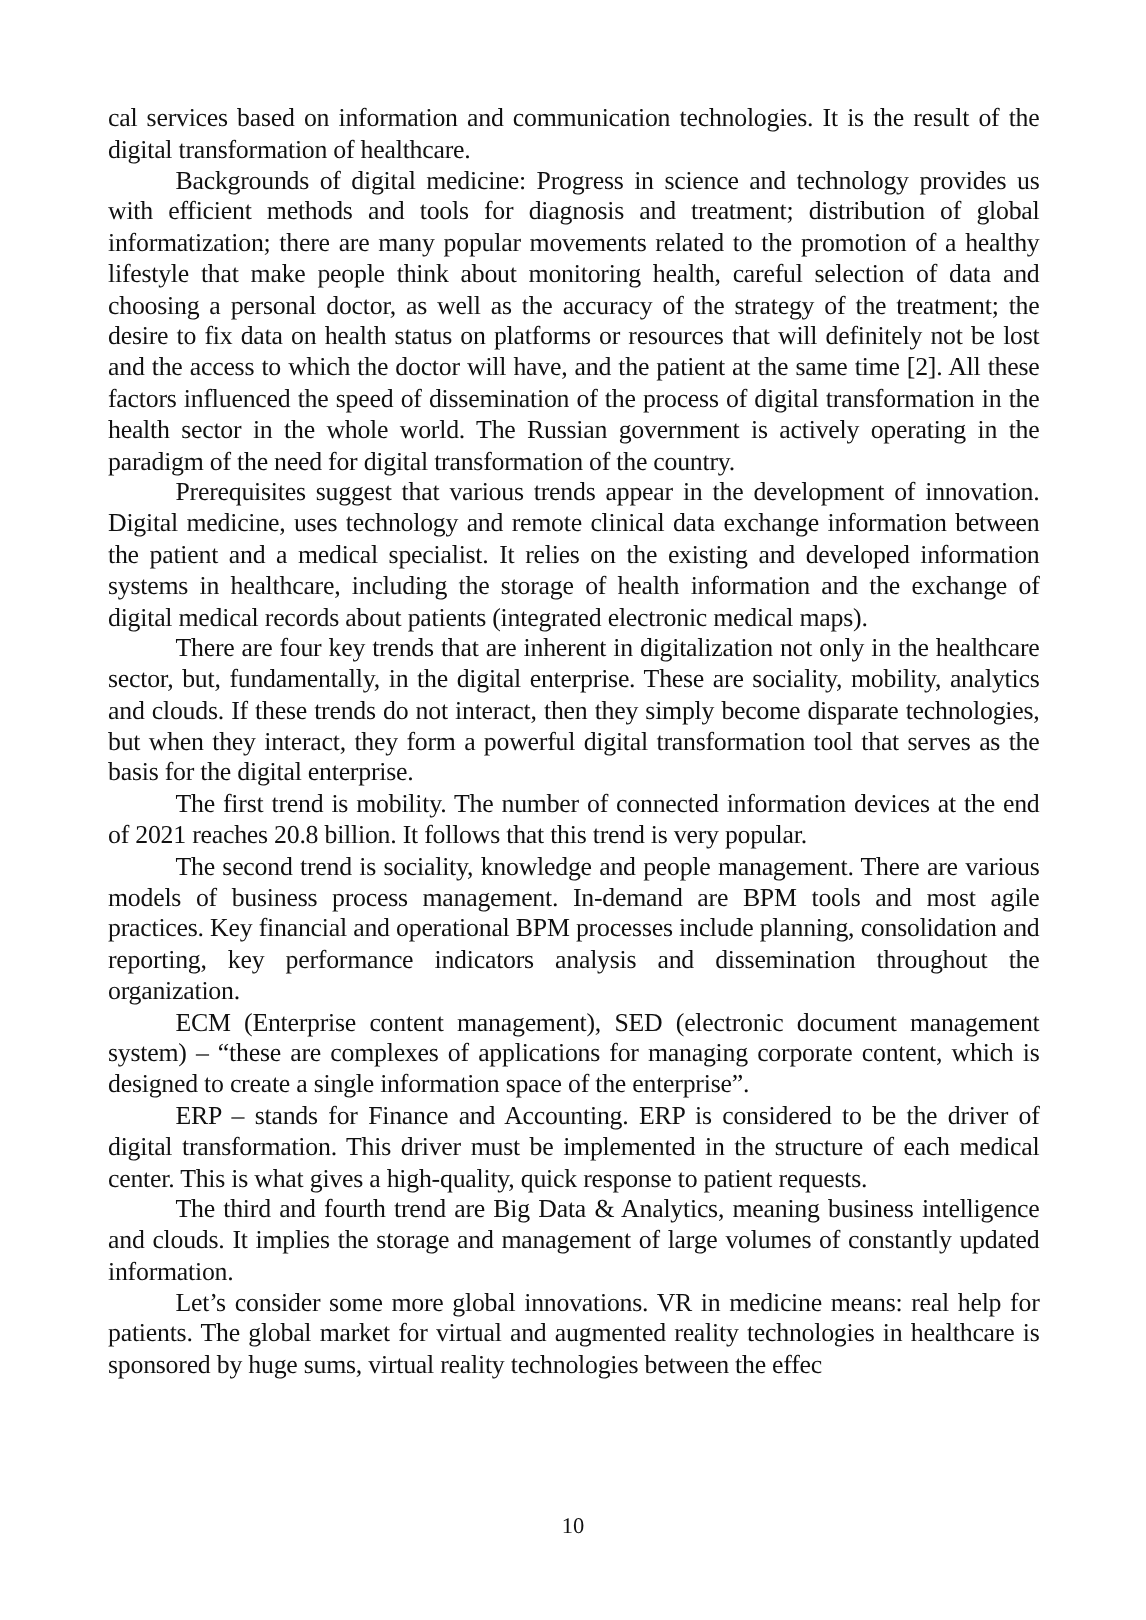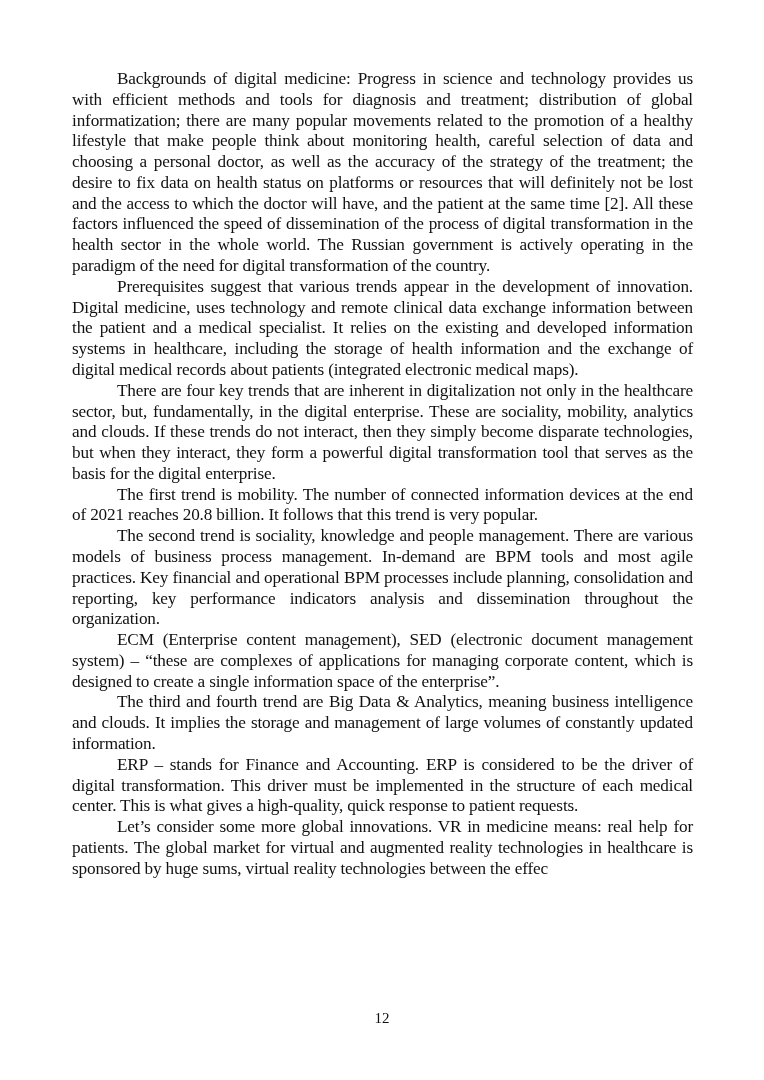--- a/index.html
+++ b/index.html
@@ -39,24 +39,25 @@
       top: 1009px;
       text-align: center;
       font-size: 15px;
       line-height: 18px;
     }
   </style>
 </head>
 <body>
 
 <div class="page-body">
+  <p class="para">cal services based on information and communication technologies. It is the result of the digital transformation of healthcare.</p>
   <p class="para indent">Backgrounds of digital medicine: Progress in science and technology provides us with efficient methods and tools for diagnosis and treatment; distribution of global informatization; there are many popular movements related to the promotion of a healthy lifestyle that make people think about monitoring health, careful selection of data and choosing a personal doctor, as well as the accuracy of the strategy of the treatment; the desire to fix data on health status on platforms or resources that will definitely not be lost and the access to which the doctor will have, and the patient at the same time [2]. All these factors influenced the speed of dissemination of the pro­cess of digital transformation in the health sector in the whole world. The Russian government is actively operating in the paradigm of the need for digital transfor­mation of the country.</p>
   <p class="para indent">Prerequisites suggest that various trends appear in the development of innova­tion. Digital medicine, uses technology and remote clinical data exchange infor­mation between the patient and a medical specialist. It relies on the existing and de­veloped information systems in healthcare, including the storage of health infor­mation and the exchange of digital medical records about patients (integrated elec­tronic medical maps).</p>
   <p class="para indent">There are four key trends that are inherent in digitalization not only in the healthcare sector, but, fundamentally, in the digital enterprise. These are sociality, mobility, analytics and clouds. If these trends do not interact, then they simply be­come disparate technologies, but when they interact, they form a powerful digital transformation tool that serves as the basis for the digital enterprise.</p>
   <p class="para indent">The first trend is mobility. The number of connected information devices at the end of 2021 reaches 20.8 billion. It follows that this trend is very popular.</p>
   <p class="para indent">The second trend is sociality, knowledge and people management. There are various models of business process management. In-demand are BPM tools and most agile practices. Key financial and operational BPM processes include planning, con­solidation and reporting, key performance indicators analysis and dissemination throughout the organization.</p>
   <p class="para indent">ECM (Enterprise content management), SED (electronic document manage­ment system) – “these are complexes of applications for managing corporate content, which is designed to create a single information space of the enterprise”.</p>
+  <p class="para indent">ERP – stands for Finance and Accounting. ERP is considered to be the driver of digital transformation. This driver must be implemented in the structure of each medical center. This is what gives a high-quality, quick response to patient requests.</p>
   <p class="para indent">The third and fourth trend are Big Data &amp; Analytics, meaning business intelli­gence and clouds. It implies the storage and management of large volumes of con­stantly updated information.</p>
-  <p class="para indent">ERP – stands for Finance and Accounting. ERP is considered to be the driver of digital transformation. This driver must be implemented in the structure of each medical center. This is what gives a high-quality, quick response to patient requests.</p>
   <p class="para indent">Let’s consider some more global innovations. VR in medicine means: real help for patients. The global market for virtual and augmented reality technologies in healthcare is sponsored by huge sums, virtual reality technologies between the effec­</p>
 </div>
 
-<div class="page-number">12</div>
+<div class="page-number">10</div>
 
 </body></html>

